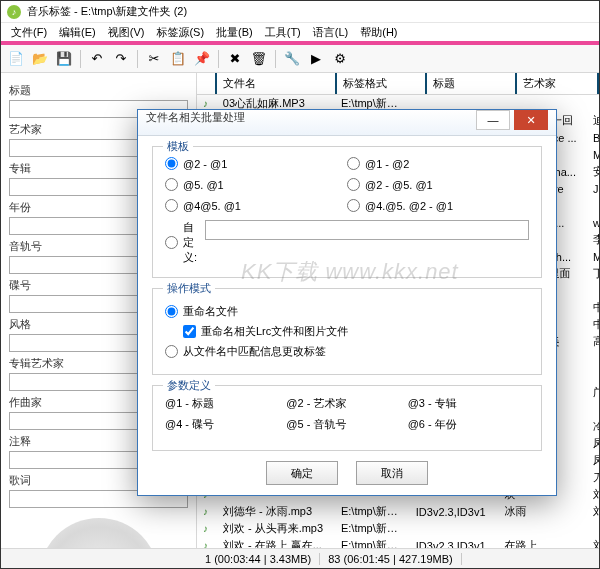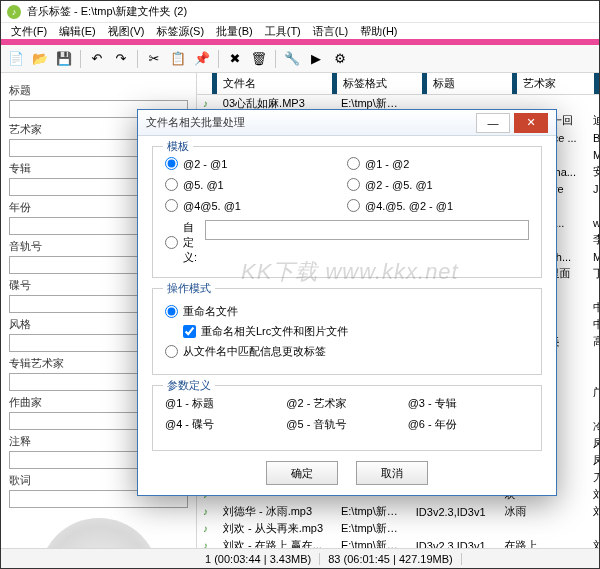--- a/index.html
+++ b/index.html
@@ -1,41 +1,41 @@
 <!DOCTYPE html>
 <html><head>
 <meta charset="utf-8">
 <style>
 *{box-sizing:border-box;margin:0;padding:0;font-family:"Microsoft YaHei",SimSun,sans-serif;font-size:11px}
 body{background:#fff;width:600px;height:569px;border:1px solid #333;overflow:hidden;position:relative}
 .titlebar{height:22px;background:#fff;display:flex;align-items:center;padding:0 6px;border-bottom:1px solid #e6e6e6}
 .titlebar .icon{width:14px;height:14px;background:#8bc53f;border-radius:50%;margin-right:6px;display:flex;align-items:center;justify-content:center;color:#fff;font-size:9px}
-.menubar{height:22px;display:flex;align-items:center;padding:0 4px;border-bottom:6px solid #ec4899}
+.menubar{height:22px;display:flex;align-items:center;padding:0 4px;border-bottom:4px solid #ec4899}
 .menubar span{padding:2px 6px;cursor:pointer}
 .toolbar{height:28px;display:flex;align-items:center;padding:0 4px;gap:2px;border-bottom:1px solid #d8d8d8;background:#f8f8f8}
 .tbtn{width:22px;height:22px;border:1px solid transparent;display:flex;align-items:center;justify-content:center;cursor:pointer;font-size:13px}
 .sep{width:1px;height:18px;background:#c8c8c8;margin:0 3px}
 .main{display:flex;height:calc(100% - 92px)}
 .leftpanel{width:196px;border-right:1px solid #d8d8d8;padding:6px 8px;background:#fff;overflow:hidden}
 .field-label{color:#333;margin-top:4px;margin-bottom:2px}
 .field-input{width:100%;height:18px;border:1px solid #a8a8a8;padding:0 3px}
 .artwork{width:120px;height:120px;margin:10px auto;border-radius:50%;background:radial-gradient(circle,#fff 18%,#e8e8e8 20%,#d8d8d8 60%,#eee 100%)}
 .rightpanel{flex:1;overflow:hidden;display:flex;flex-direction:column}
 .table-head{display:flex;border-bottom:1px solid #d8d8d8;background:#fff}
-.table-head div{padding:3px 6px;border-right:5px solid #0c4a6e;font-weight:normal;white-space:nowrap;overflow:hidden}
+.table-head div{padding:3px 6px;border-right:2px solid #0c4a6e;font-weight:normal;white-space:nowrap;overflow:hidden}
 .col-icon{width:20px}
 .col-name{width:120px}.col-dir{width:76px}.col-fmt{width:90px}.col-title{width:90px}.col-artist{flex:1}
 .table-body{flex:1;overflow:hidden}
 .row{display:flex;height:17px;align-items:center}
 .row div{padding:0 6px;white-space:nowrap;overflow:hidden;text-overflow:ellipsis}
 .row .col-icon{color:#3b8e2f;font-size:10px}
 .statusbar{height:20px;border-top:1px solid #d8d8d8;display:flex;align-items:center;font-size:10px;background:#f4f4f4}
 .statusbar div{border-right:1px solid #c8c8c8;padding:0 8px}
 .overlay{position:absolute;left:136px;top:108px;width:420px;background:#fff;border:1px solid #3a76b8;box-shadow:0 8px 30px rgba(0,0,0,.4)}
-.dlg-title{height:26px;background:linear-gradient(#fff,#eef4fb);display:flex;align-items:center;padding:0 8px;border-bottom:1px solid #d0d8e0}
+.dlg-title{height:26px;background:linear-gradient(#fff,#eef4fb);display:flex;align-items:flex-start;padding:0 8px;border-bottom:1px solid #d0d8e0}
 .dlg-title span{flex:1;color:#333}
 .dlg-btn{width:34px;height:20px;display:flex;align-items:center;justify-content:center;font-size:11px;cursor:pointer}
 .dlg-min{background:#fff;border:1px solid #c8c8c8}
 .dlg-close{background:#c9452e;color:#fff;margin-left:4px}
 .dlg-body{padding:10px 14px}
 .group{border:1px solid #d0d0d0;padding:10px 12px 12px;margin-bottom:10px;position:relative}
 .group-title{position:absolute;top:-8px;left:10px;background:#fff;padding:0 4px;color:#1a4b8c}
 .radio-row{display:flex;margin-bottom:8px}
 .radio-item{display:flex;align-items:center;gap:5px;flex:1}
 .radio-item input{margin:0}

